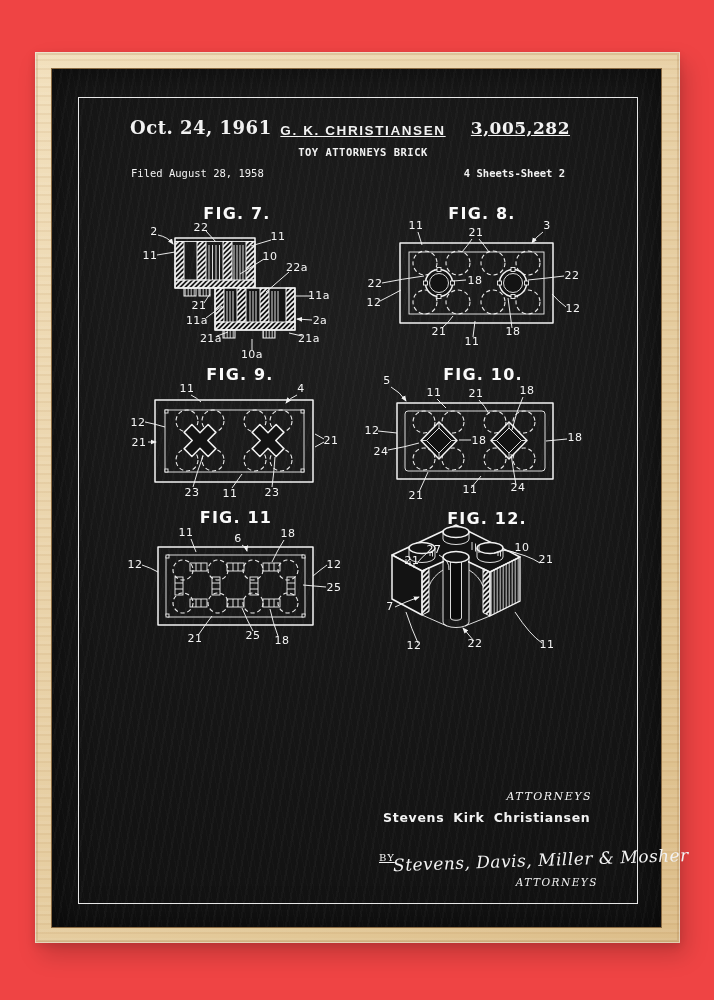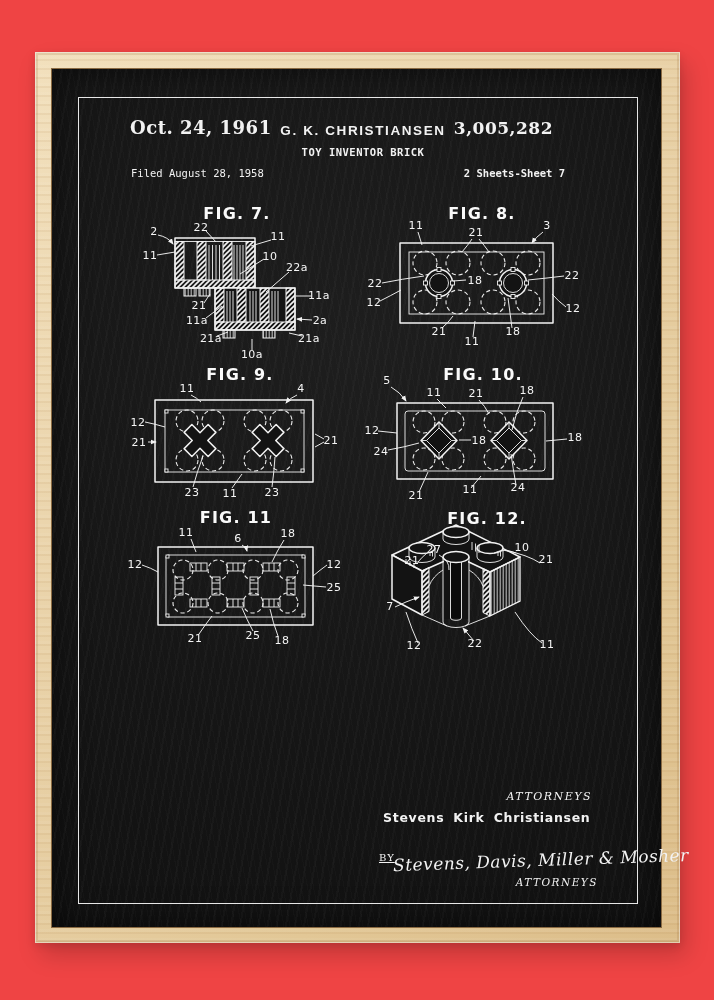--- a/index.html
+++ b/index.html
@@ -15,22 +15,22 @@
             background: radial-gradient(130% 90% at 50% 32%, #1e1e1e 0%, #161616 45%, #0f0f0f 100%);
             box-shadow: 0 0 0 1px #8a6a42, inset 0 0 34px rgba(0,0,0,0.6); }
   .poster::before { content:""; position:absolute; inset:0; pointer-events:none;
             background:
               repeating-linear-gradient(100deg, rgba(255,255,255,0.025) 0 2px, transparent 2px 9px),
               repeating-linear-gradient(80deg, rgba(255,255,255,0.015) 0 1px, transparent 1px 6px); }
   .bline { position:absolute; left:78px; top:97px; width:558px; height:805px;
            border:1.3px solid rgba(250,250,250,0.92); }
   .t { position:absolute; color:#f2f2f2; white-space:nowrap; }
   .date  { left:130px; top:117px; font:bold 18px "DejaVu Serif", serif; letter-spacing:0.5px; }
-  .pnum  { top:118px;  right:161px; font:bold 17px "DejaVu Serif", serif; letter-spacing:0.5px; }
-  .iname { left:363px; top:123px; transform:translateX(-50%); font:bold 13.5px "Liberation Sans", sans-serif; letter-spacing:1.6px; }
+  .pnum  { top:118px;  right:144px; font:bold 17px "DejaVu Serif", serif; letter-spacing:0.5px;text-decoration:underline; }
+  .iname { left:363px; top:123px; transform:translateX(-50%); font:bold 13.5px "Liberation Sans", sans-serif; letter-spacing:1.6px;text-decoration:underline; }
   .ptitle{ left:363px; top:146px; transform:translateX(-50%); font:bold 10.5px "DejaVu Sans Mono", monospace; letter-spacing:0.5px; }
   .filed { left:131px; top:167px; font:10.5px "DejaVu Sans Mono", monospace; }
   .sheet { top:167px;  right:149px; font:bold 10.5px "DejaVu Sans Mono", monospace; }
   .inventor-h { right:122px; top:790px; font:italic 11px "DejaVu Serif", serif; letter-spacing:1.5px; }
   .inventor-n { left:383px; top:810px; font:bold 12.5px "DejaVu Sans", sans-serif; letter-spacing:0.7px; word-spacing:4px; }
   .by    { left:379px; top:852px; font:10px "DejaVu Serif", serif; letter-spacing:1px;text-decoration:underline; }
   .sig   { left:393px; top:850px; font:italic 17px "DejaVu Serif", serif; transform:rotate(-2deg); letter-spacing:0.5px; }
   .attorneys { right:116px; top:876px; font:italic 10.5px "DejaVu Serif", serif; letter-spacing:1.5px; }
   svg.fig { position:absolute; overflow:visible; }
   .ol  { fill:none;    stroke:#f2f2f2; stroke-width:1.5; stroke-linejoin:round; }
@@ -62,24 +62,24 @@
       </marker>
     </defs>
   </svg>
 
   <div class="frame"></div>
   <div class="poster"></div>
   <div class="bline"></div>
 
   <div class="t date">Oct. 24, 1961</div>
   <div class="t iname">G. K. CHRISTIANSEN</div>
-  <div class="t ptitle">TOY INVENTOR BRICK</div>
+  <div class="t ptitle">TOY ATTORNEYS BRICK</div>
   <div class="t pnum">3,005,282</div>
   <div class="t filed">Filed August 28, 1958</div>
-  <div class="t sheet">2 Sheets-Sheet 7</div>
+  <div class="t sheet">4 Sheets-Sheet 2</div>
 
   <svg class="fig" style="left:130px; top:195px;" width="230" height="170" viewBox="0 0 230 170">
     <text class="ttl" x="107" y="24">FIG. 7.</text>
     <g>
       <rect class="ol" x="45" y="43" width="80" height="50"></rect>
       <line class="tn" x1="45" y1="46.5" x2="125" y2="46.5"></line>
       <rect class="hz" x="45" y="46.5" width="9" height="38.5"></rect>
       <rect class="hz" x="67" y="46.5" width="9" height="38.5"></rect>
       <rect class="hz" x="93" y="46.5" width="9" height="38.5"></rect>
       <rect class="hz" x="116" y="46.5" width="9" height="38.5"></rect>

